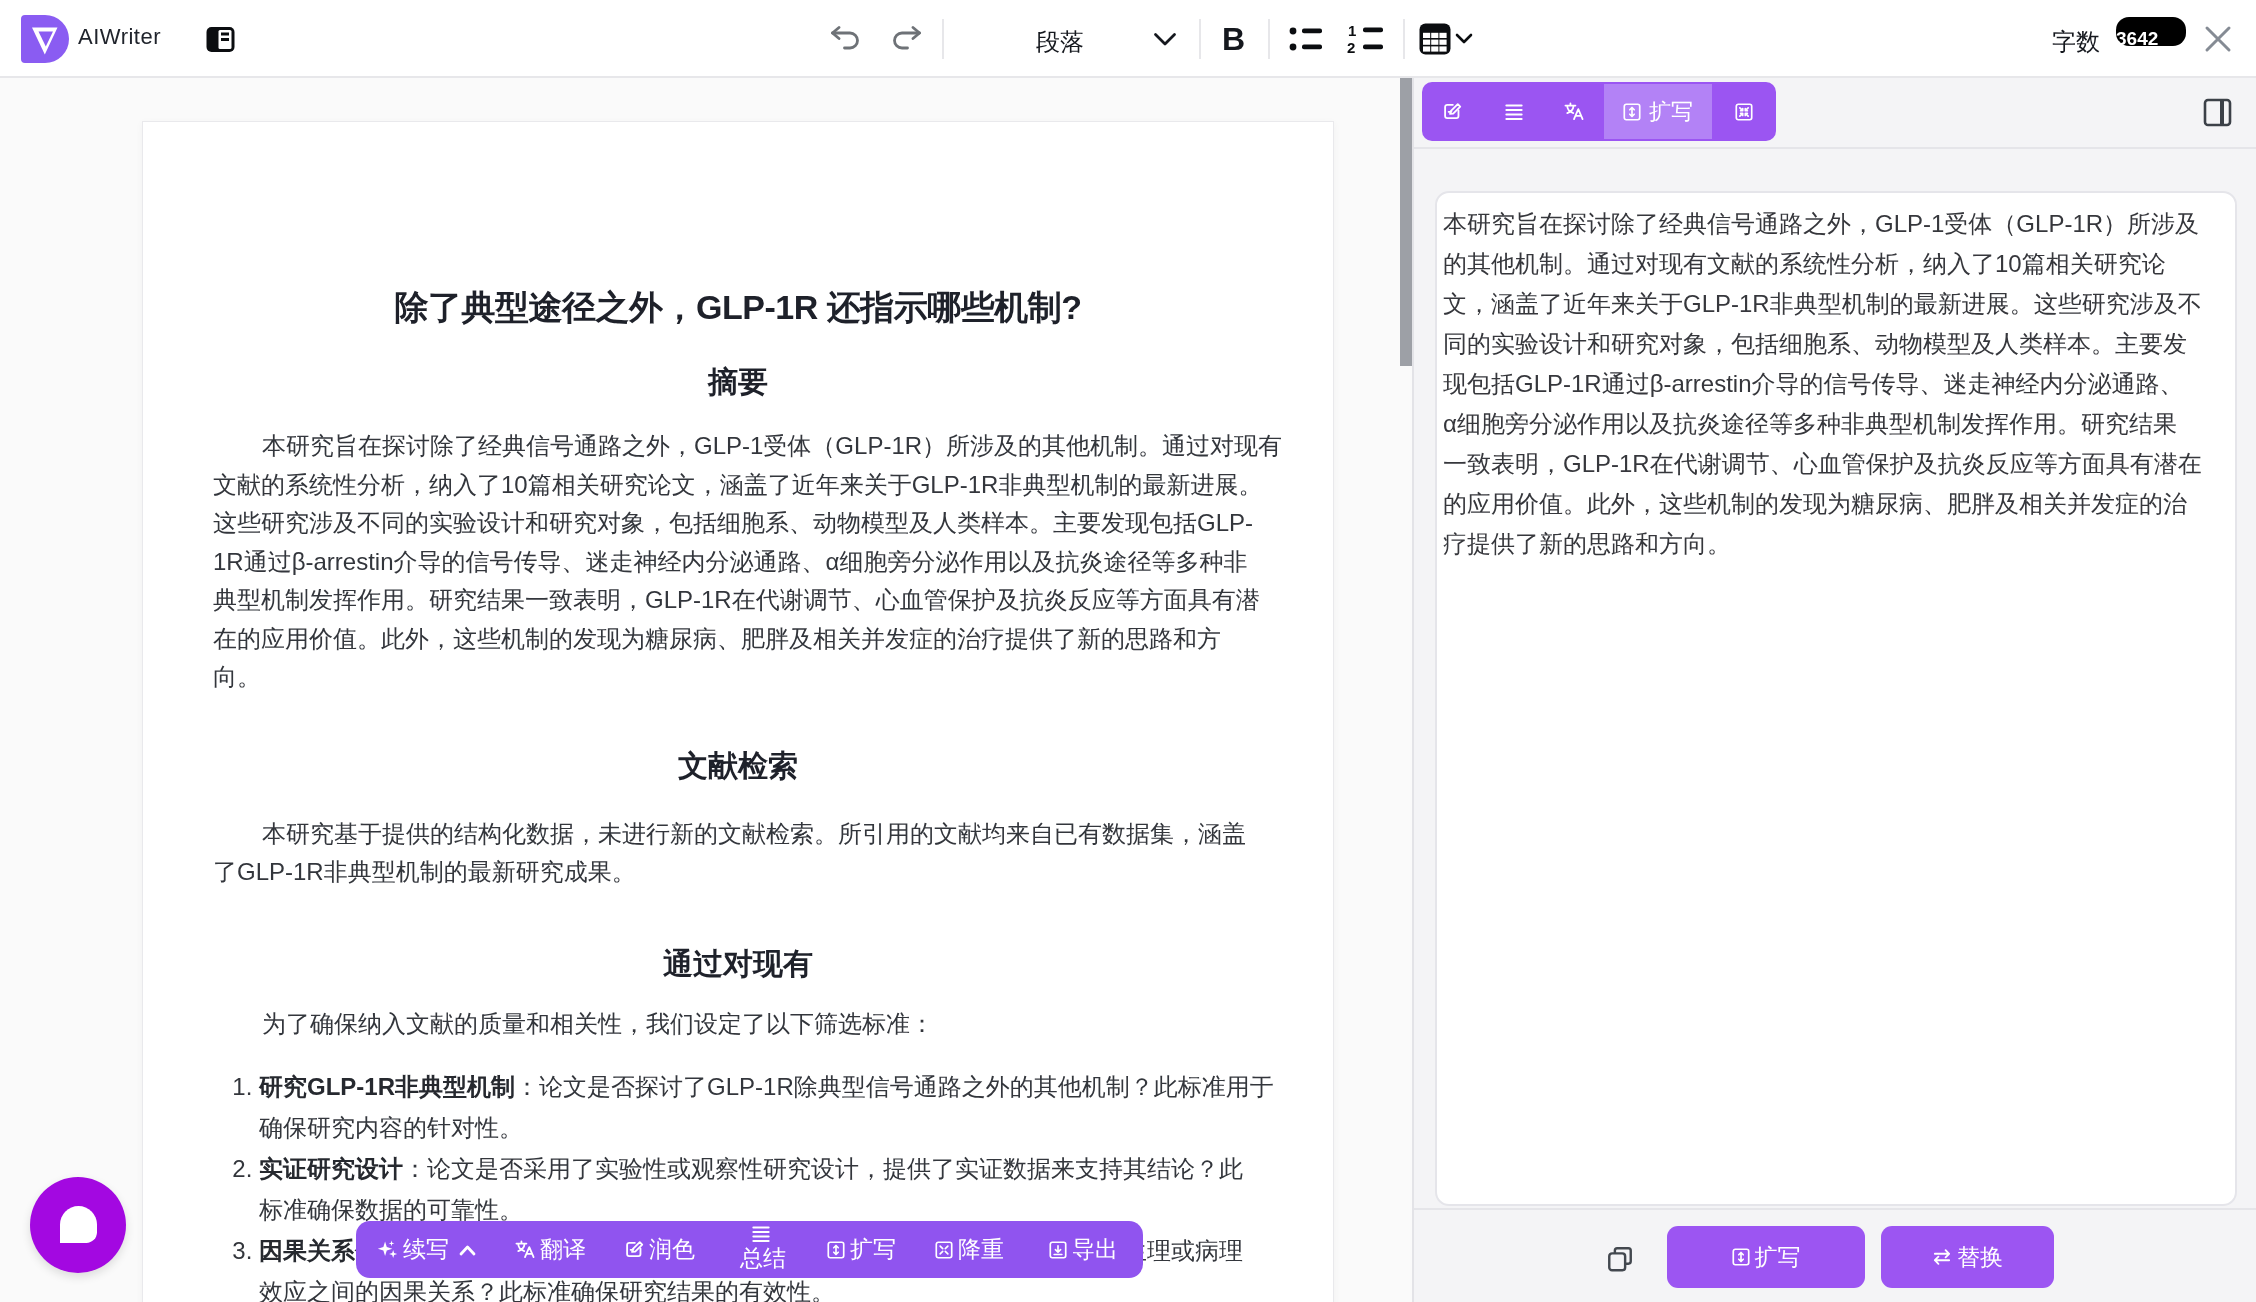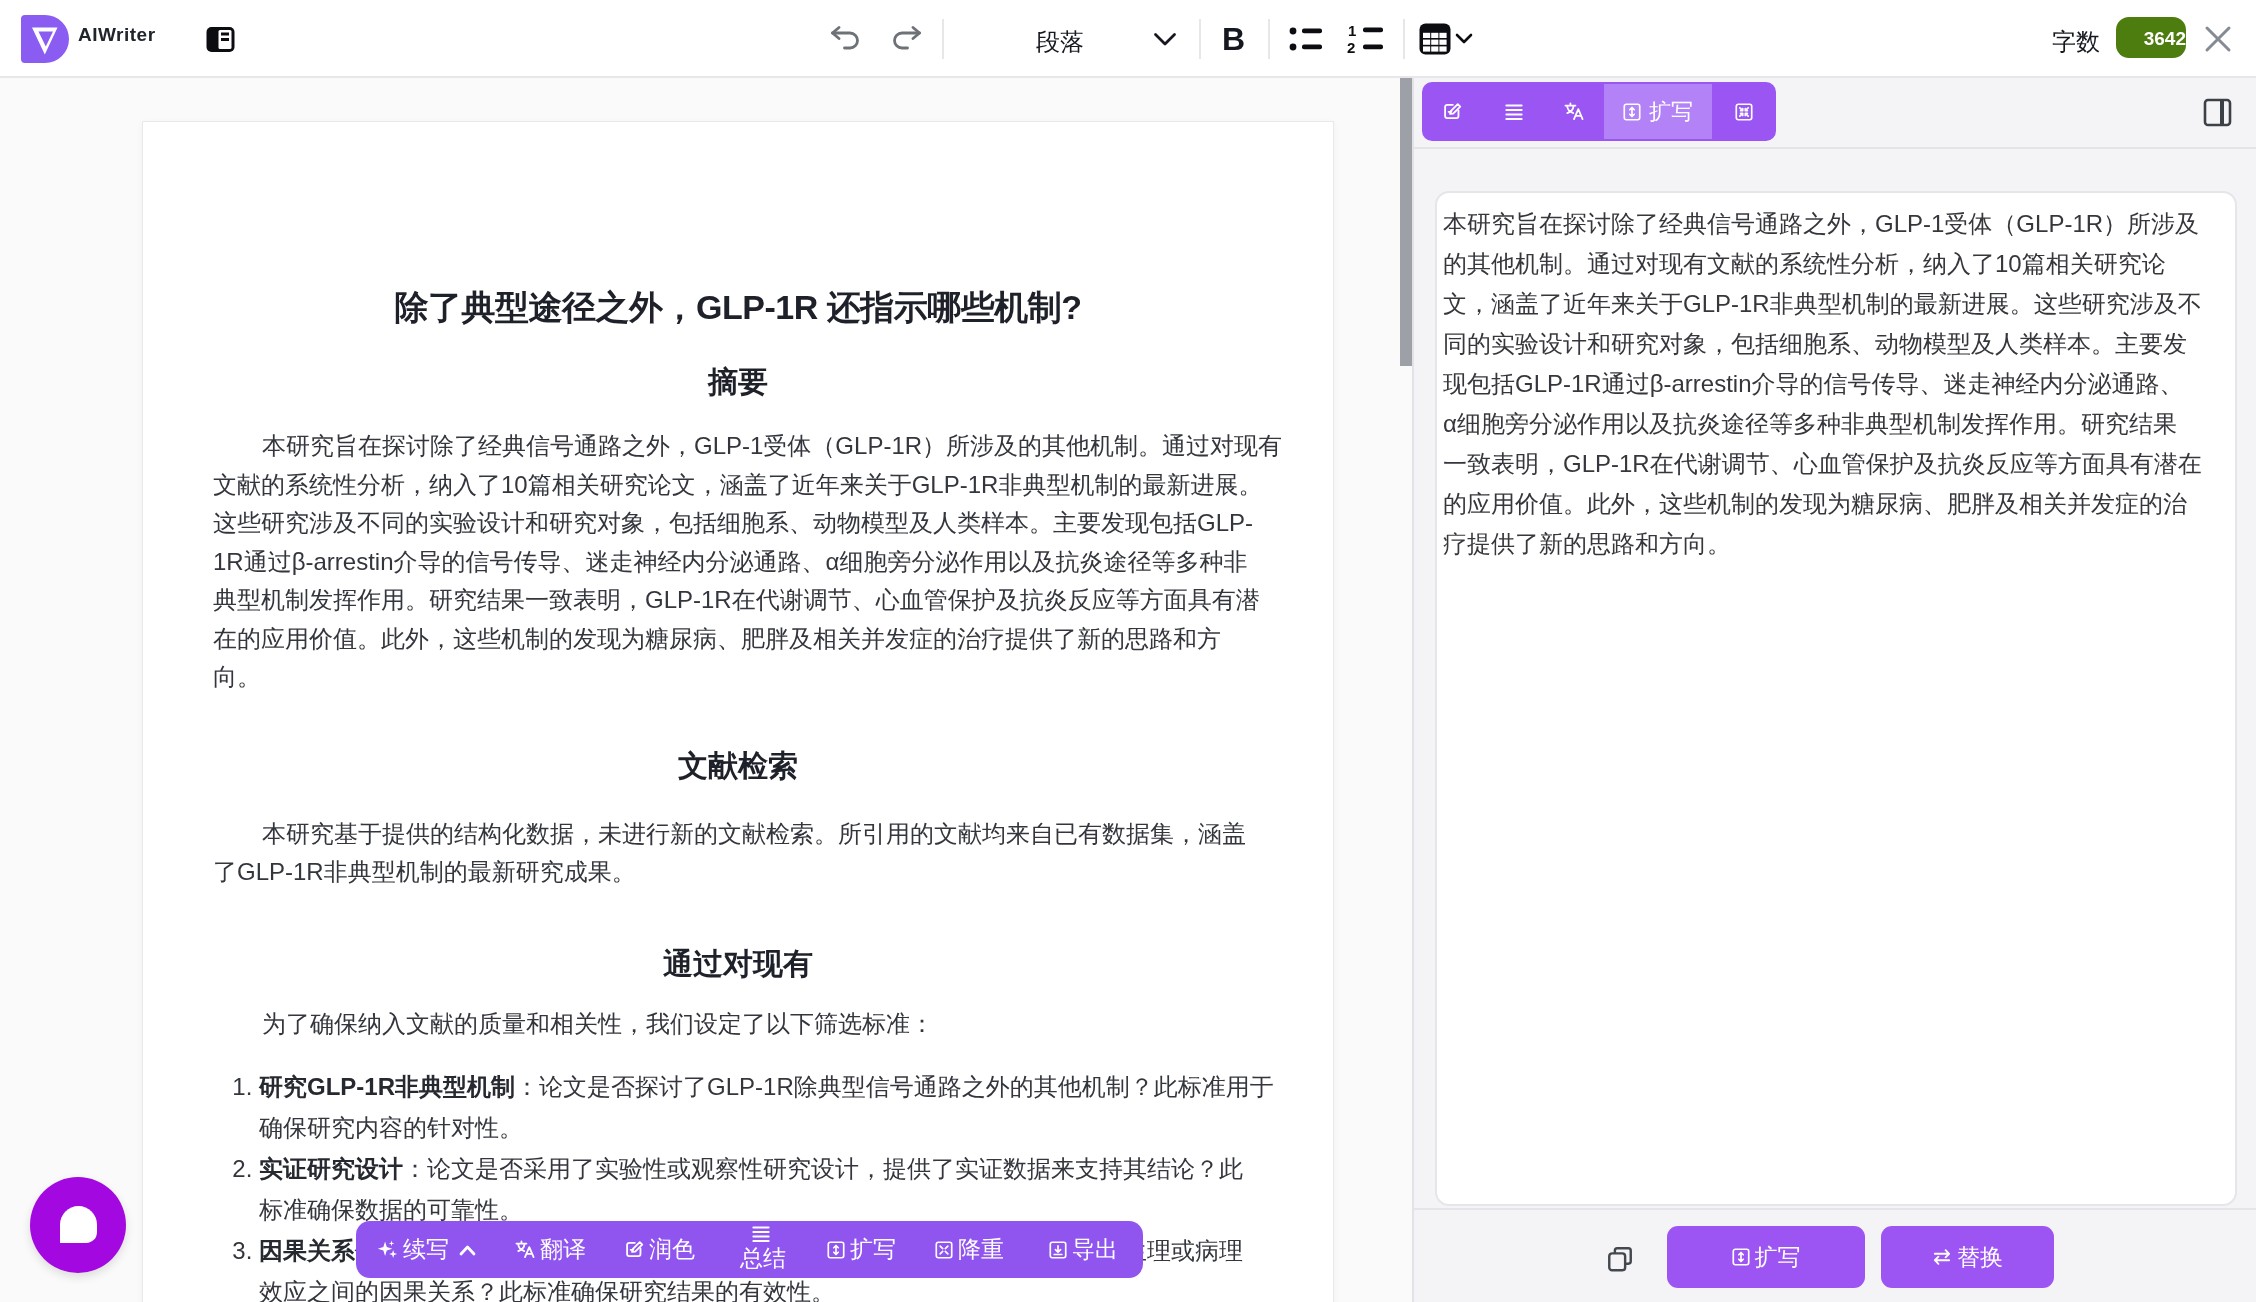--- a/index.html
+++ b/index.html
@@ -1,26 +1,26 @@
 <!DOCTYPE html>
 <html><head>
 <meta charset="utf-8">
 <style>
 * { margin:0; padding:0; box-sizing:border-box; }
 html,body { width:2256px; height:1302px; overflow:hidden; font-family:"Liberation Sans",sans-serif; background:#fff; }
 
 
 #header { position:absolute; left:0; top:0; width:2256px; height:78px; background:#fff; border-bottom:2px solid #e7e7ea; z-index:30; }
 #logo { position:absolute; left:21px; top:15px; width:48px; height:48px; background:#8a5cf2; border-radius:4px 24px 24px 4px; }
-#brand { position:absolute; left:78px; top:24px; font-size:19px; font-weight:bold; color:#20242c; letter-spacing:0.5px; }
+#brand { position:absolute; left:78px; top:24px; font-size:22px; font-weight:normal; color:#20242c; letter-spacing:0.5px; }
 .hicon { position:absolute; top:0; height:78px; display:flex; align-items:center; justify-content:center; }
 .hdiv { position:absolute; top:19px; width:2px; height:40px; background:#e7e7ea; }
 #paratext { position:absolute; left:1036px; top:26px; font-size:24px; color:#15181e; }
 #wordcount { position:absolute; left:2052px; top:26px; font-size:24px; color:#15181e; }
-#badge { position:absolute; left:2116px; top:17px; width:70px; height:41px; background:#4d7c0f; border-radius:13px; color:#fff; font-size:19px; font-weight:bold; text-align:right; line-height:43px; }
+#badge { position:absolute; left:2116px; top:17px; width:70px; height:29px; background:#000000; border-radius:13px; color:#fff; font-size:19px; font-weight:bold; text-align:left; line-height:43px; }
 #boldbtn { position:absolute; left:1222px; top:21px; font-size:32px; font-weight:bold; color:#15181e; }
 
 
 #editor { position:absolute; left:0; top:78px; width:1400px; height:1224px; background:#fafafa; }
 #page { position:absolute; left:142px; top:43px; width:1192px; height:1400px; background:#fff; border:1px solid #e9e9ec; box-shadow:0 2px 8px rgba(0,0,0,0.04); padding:0 70px; }
 #page h1 { margin-top:163px; font-size:34px; line-height:44px; color:#1e212a; text-align:center; font-weight:bold; letter-spacing:-0.5px; }
 #page h2 { font-size:30px; line-height:40px; color:#1e212a; text-align:center; font-weight:bold; }
 #page .para { font-size:24px; line-height:38.5px; color:#33363c; }
 #page .para div { white-space:nowrap; }
 #page .ind { text-indent:49px; }

